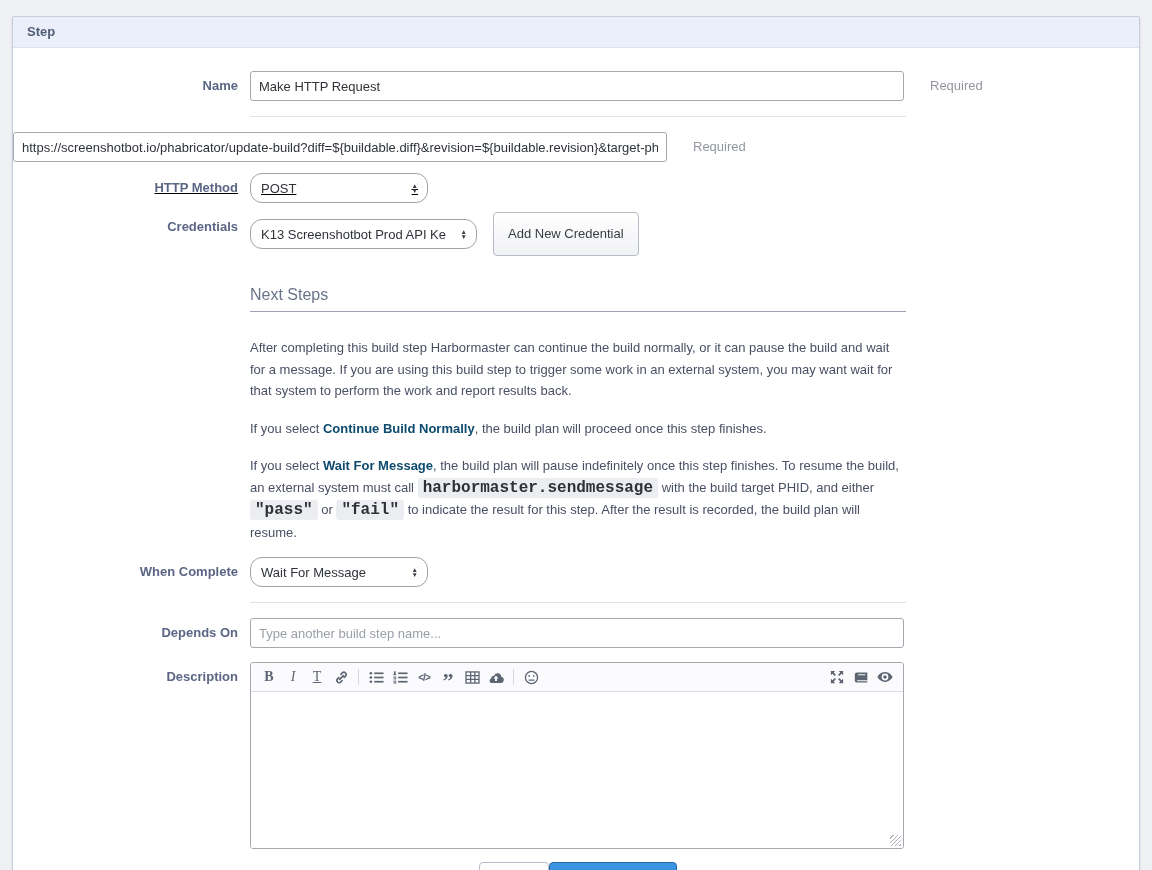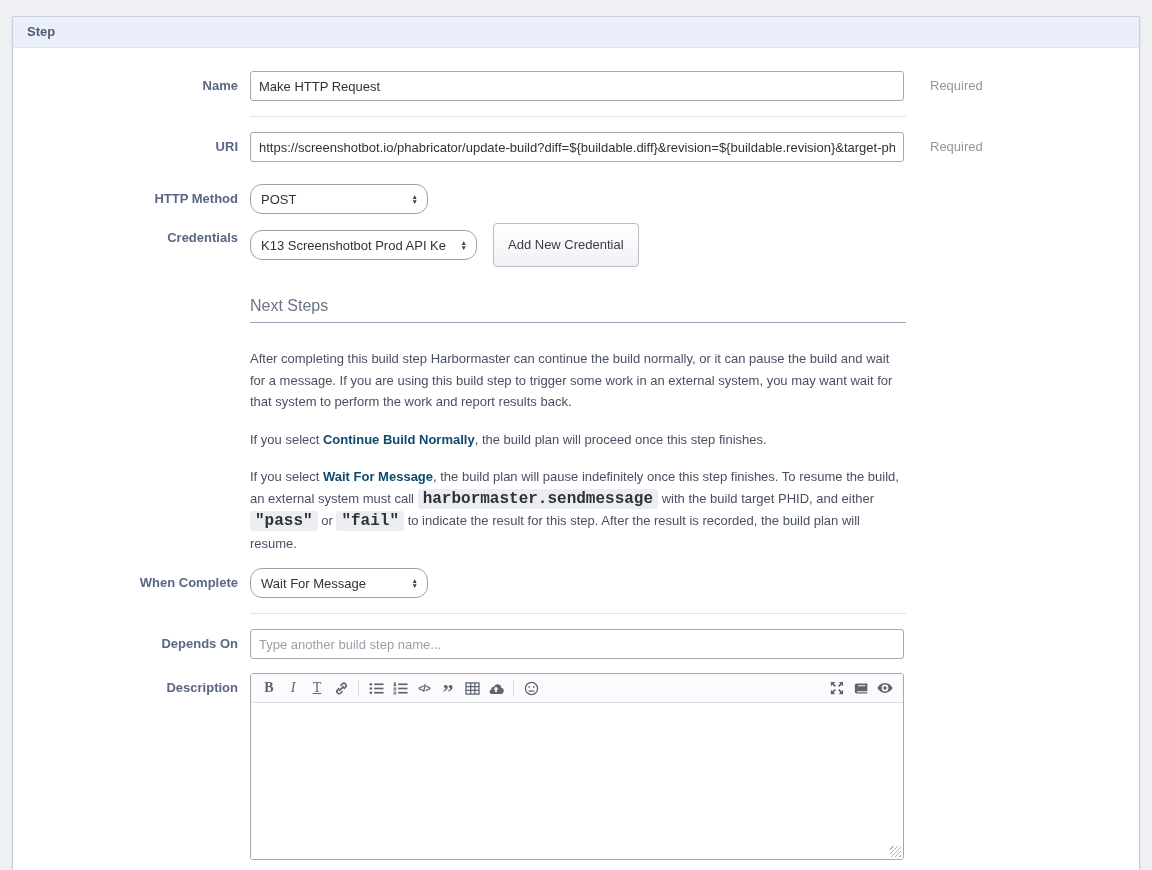--- a/index.html
+++ b/index.html
@@ -40,21 +40,21 @@
     font-family:"Liberation Sans","DejaVu Sans",sans-serif;
     background:#fff;outline:none;
   }
   .txt-input::placeholder{color:#9aa0a8;}
   .required-note{margin-left:26px;font-size:13px;color:#92969e;line-height:30px;}
 
   .group-divider{
     margin:15px 0 15px 237px;width:656px;height:0;
     border-top:1px solid #e0e3e9;
   }
-  .mt7{margin-top:22px;} .mt9{margin-top:9px;} .mt14{margin-top:14px;}
+  .mt7{margin-top:11px;text-decoration:underline;} .mt9{margin-top:9px;} .mt14{margin-top:14px;}
 
   
   .select{
     display:flex;align-items:center;justify-content:space-between;
     height:30px;box-sizing:border-box;background:#fff;
     border:1px solid #9ea3ab;border-radius:12px;
     padding:0 9px 0 10px;font-size:13px;color:#2f3338;cursor:default;
   }
   .select-caret{display:flex;flex-direction:column;align-items:center;color:#3c4046;}
   .select-caret span{font-size:6.5px;line-height:5.5px;}
@@ -139,21 +139,20 @@
       <label class="form-label">Name</label>
       <div class="form-control">
         <input class="txt-input" type="text" value="Make HTTP Request" style="">
       </div>
       <span class="required-note">Required</span>
     </div>
 
     <div class="group-divider"></div>
 
     <div class="form-row">
-      <label class="form-label">URI</label>
       <div class="form-control">
         <input class="txt-input" type="text" value="https://screenshotbot.io/phabricator/update-build?diff=${buildable.diff}&amp;revision=${buildable.revision}&amp;target-ph" style="">
       </div>
       <span class="required-note">Required</span>
     </div>
 
     <div class="form-row mt7">
       <label class="form-label">HTTP Method</label>
       <div class="form-control">
         <div class="select" style="width:178px">

